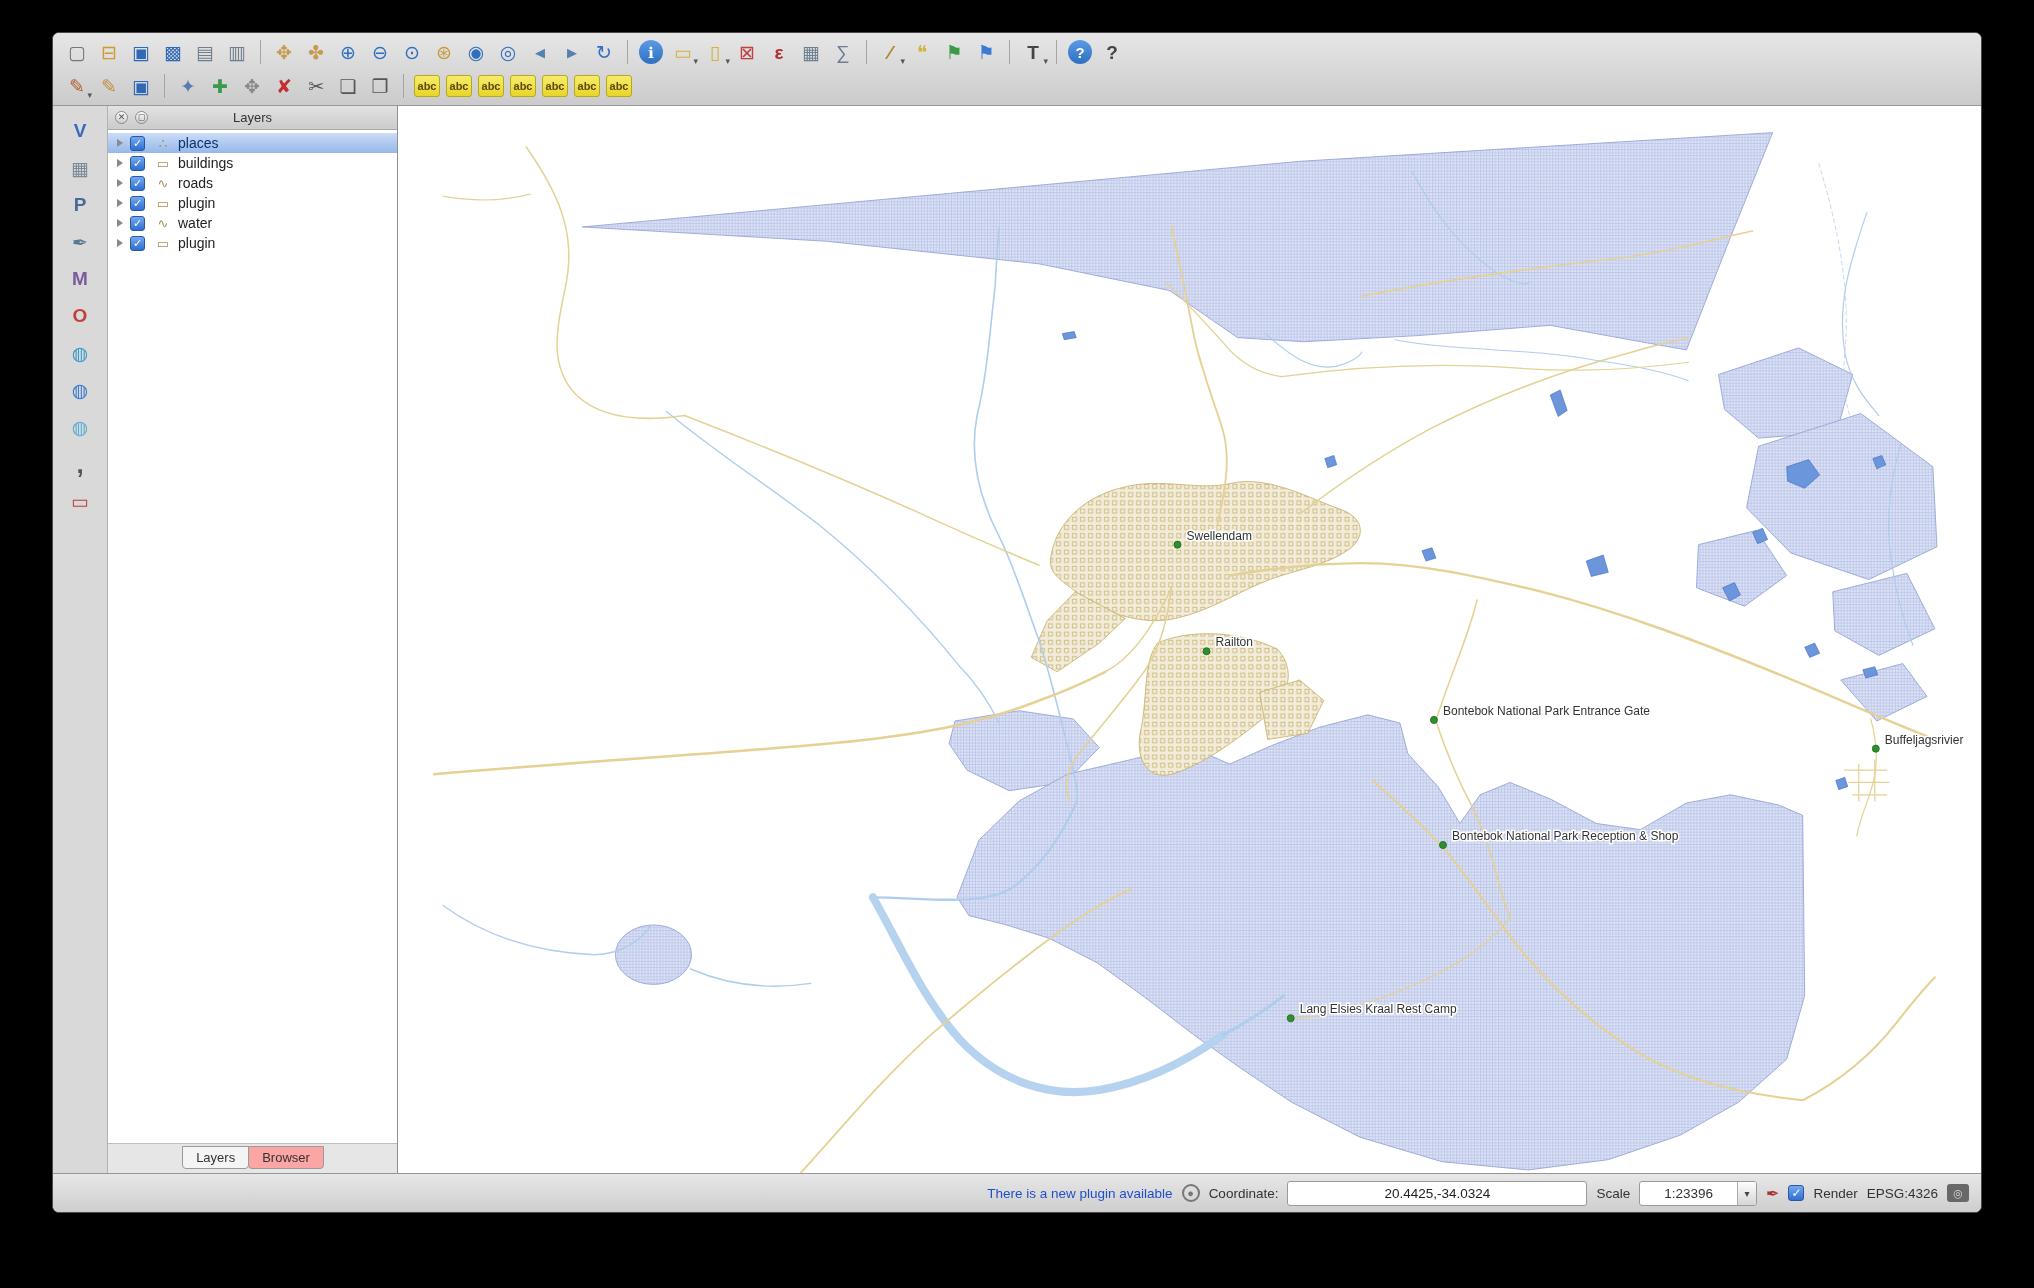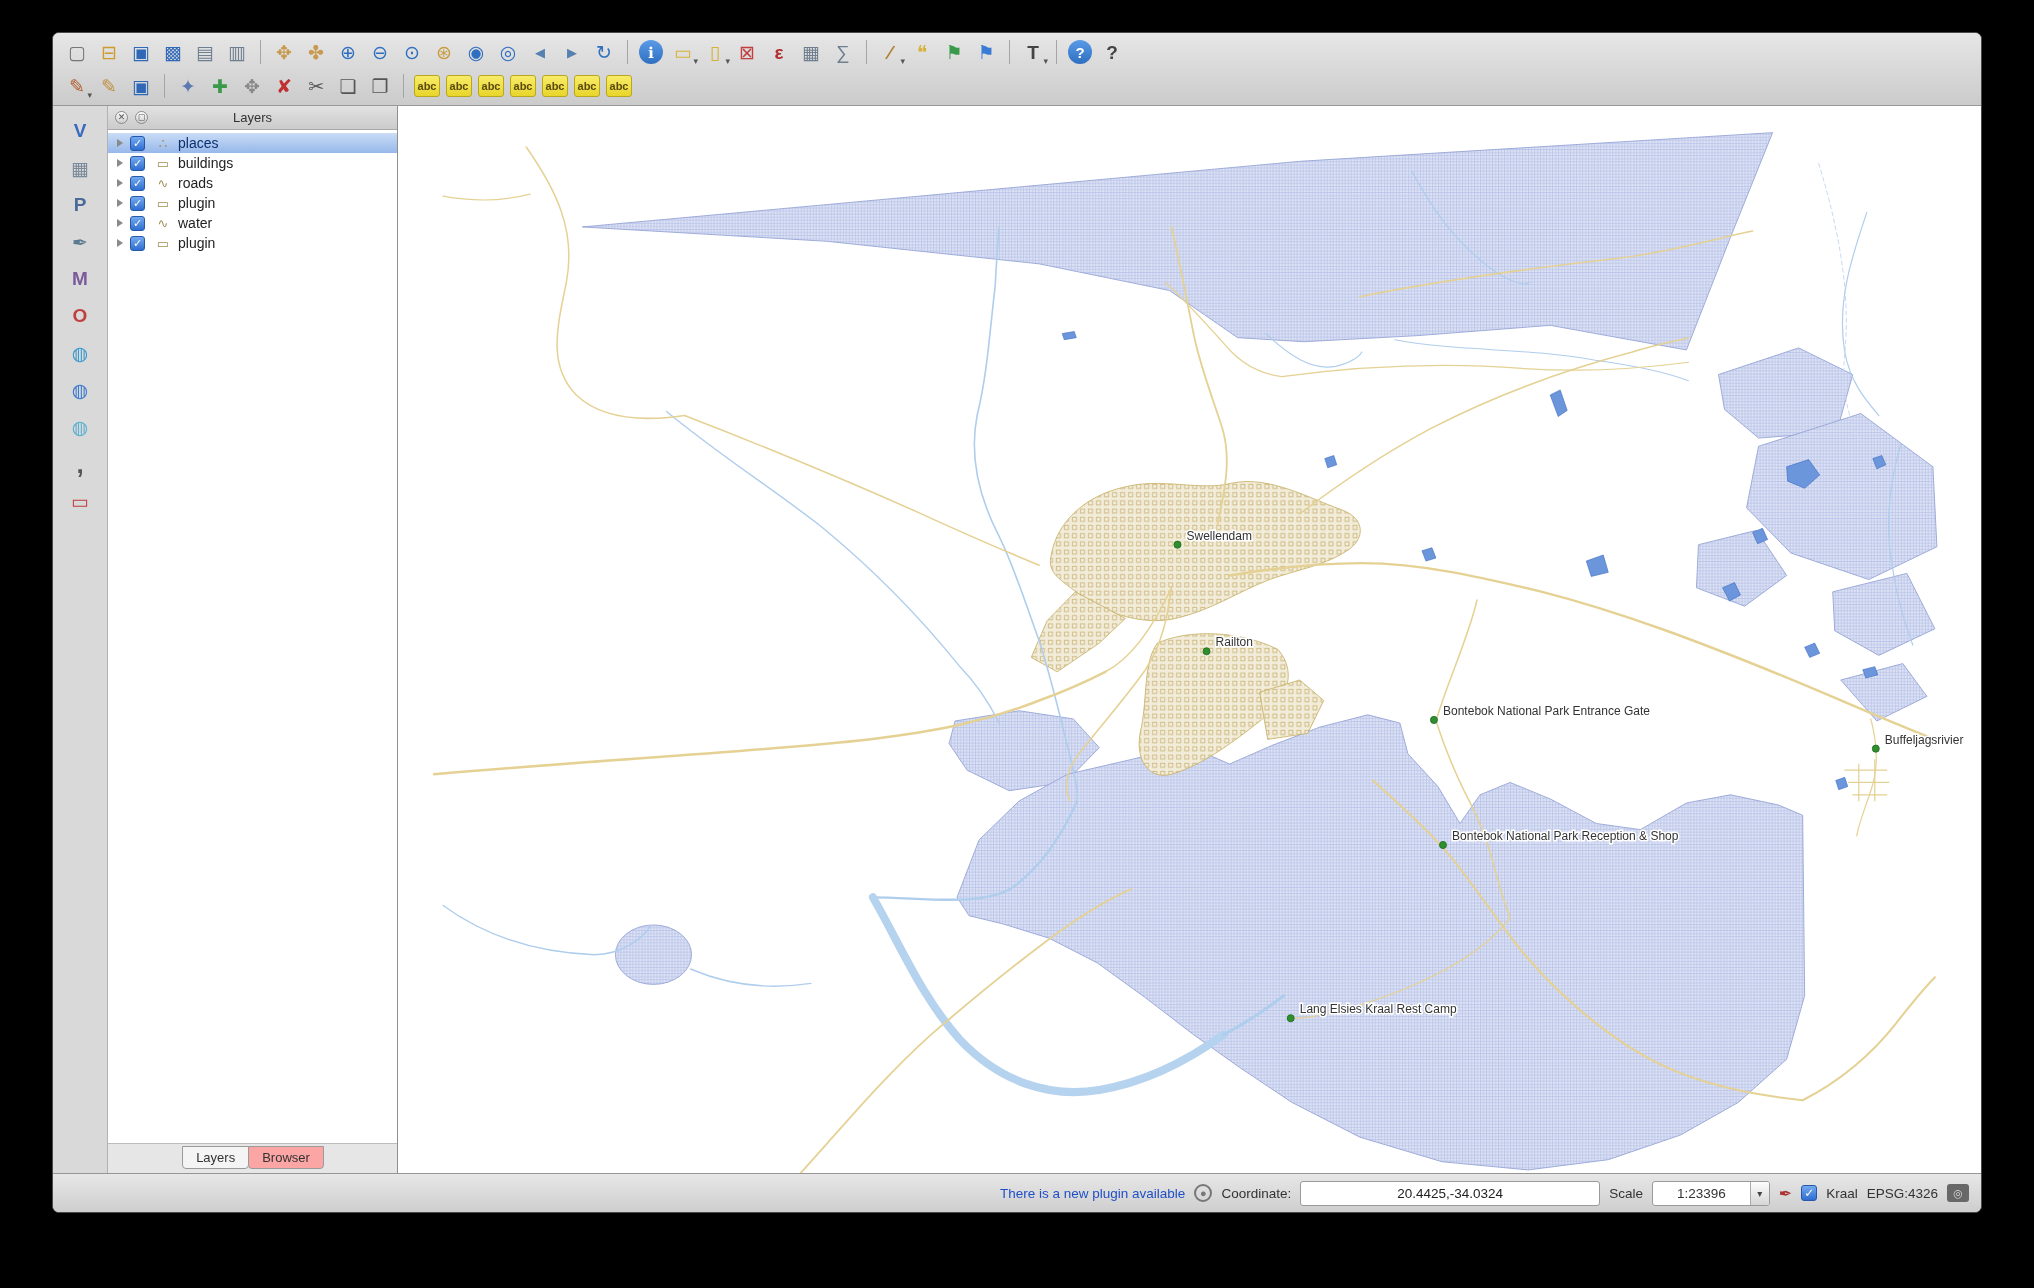--- a/index.html
+++ b/index.html
@@ -431,18 +431,18 @@
     <span class="plugin-icon">●</span>
     <span class="coord-label">Coordinate:</span>
     <input class="coord-input" value="20.4425,-34.0324" style="">
     <span class="scale-label">Scale</span>
     <span class="scale-combo">
       <span class="scale-value">1:23396</span>
       <span class="combo-btn">▾</span>
     </span>
     <span class="brush-icon">✒</span>
     <span class="sb-check"></span>
-    <span class="render-label">Kraal</span>
+    <span class="render-label">Render</span>
     <span class="crs-label">EPSG:4326</span>
     <span class="crs-icon">◎</span>
   </div>
 
 </div>
 
 </body></html>

